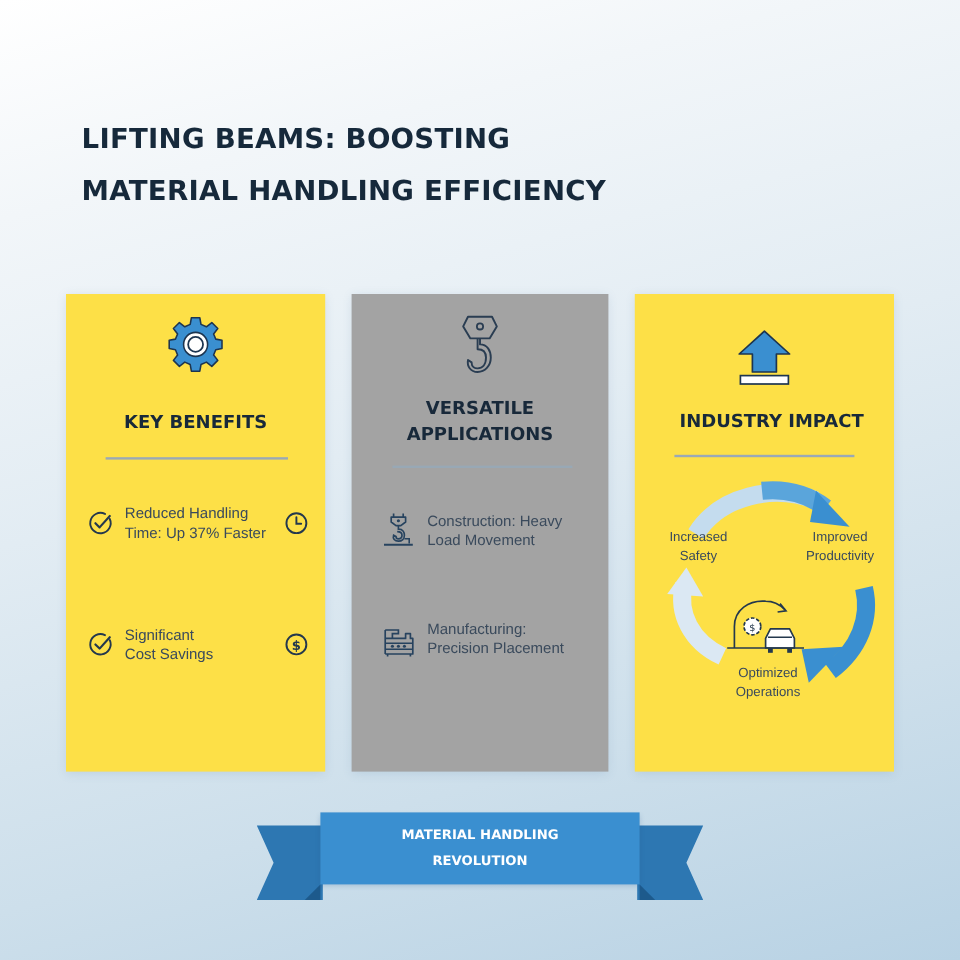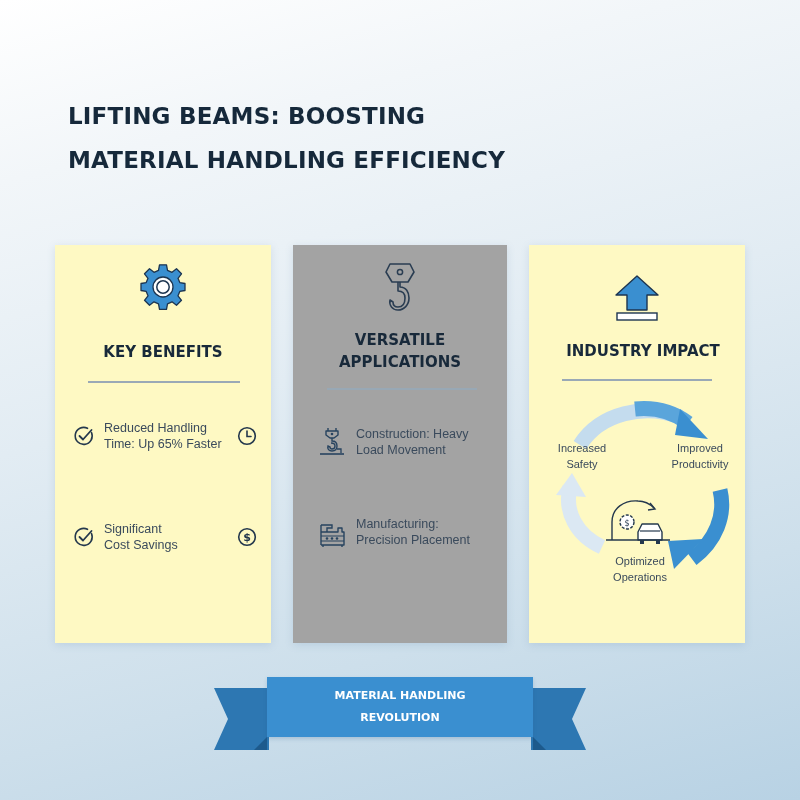--- a/index.html
+++ b/index.html
@@ -18,21 +18,21 @@
       font-weight: bold;
       font-size: 23px;
       line-height: 44px;
       letter-spacing: 0.2px;
       color: #16293b;
     }
     .card {
       position: absolute;
       top: 245px;
       height: 398px;
-      background: #fef9c3;
+      background: #fde047;
       box-shadow: 0 2px 8px rgba(90,130,165,0.18);
     }
     .card.c1 { left: 55px; width: 216px; }
     .card.c2 { left: 293px; width: 214px; background: #a3a3a3; }
     .card.c3 { left: 529px; width: 216px; }
 
     .card-icon { position: absolute; left: 50%; transform: translateX(-50%); }
     .c1 .card-icon { top: 17px; width: 50px; height: 50px; }
     .c2 .card-icon { top: 15px; width: 36px; height: 56px; }
     .c3 .card-icon { top: 29px; width: 46px; height: 47px; }
@@ -133,21 +133,21 @@
   </svg>
   <h2 class="card-heading">KEY BENEFITS</h2>
   <div class="divider"></div>
 
   <div class="item i1">
     <svg class="check" viewBox="0 0 22 22">
       <path d="M18.5,7.5 A8.5,8.5 0 1 1 14.5,3.3" fill="none" stroke="#24384d" stroke-width="1.6" stroke-linecap="round"></path>
       <path d="M6.5,11 L10,14.5 L18.5,5" fill="none" stroke="#24384d" stroke-width="1.8" stroke-linecap="round" stroke-linejoin="round"></path>
     </svg>
     <span class="txt">Reduced Handling
-Time: Up 65% Faster</span>
+Time: Up 37% Faster</span>
     <svg class="trail" viewBox="0 0 20 20">
       <circle cx="10" cy="10" r="8.3" fill="none" stroke="#24384d" stroke-width="1.6"></circle>
       <path d="M10,5 L10,10.5 L14,10.5" fill="none" stroke="#24384d" stroke-width="1.6" stroke-linecap="round"></path>
     </svg>
   </div>
 
   <div class="item i2">
     <svg class="check" viewBox="0 0 22 22">
       <path d="M18.5,7.5 A8.5,8.5 0 1 1 14.5,3.3" fill="none" stroke="#24384d" stroke-width="1.6" stroke-linecap="round"></path>
       <path d="M6.5,11 L10,14.5 L18.5,5" fill="none" stroke="#24384d" stroke-width="1.8" stroke-linecap="round" stroke-linejoin="round"></path>

